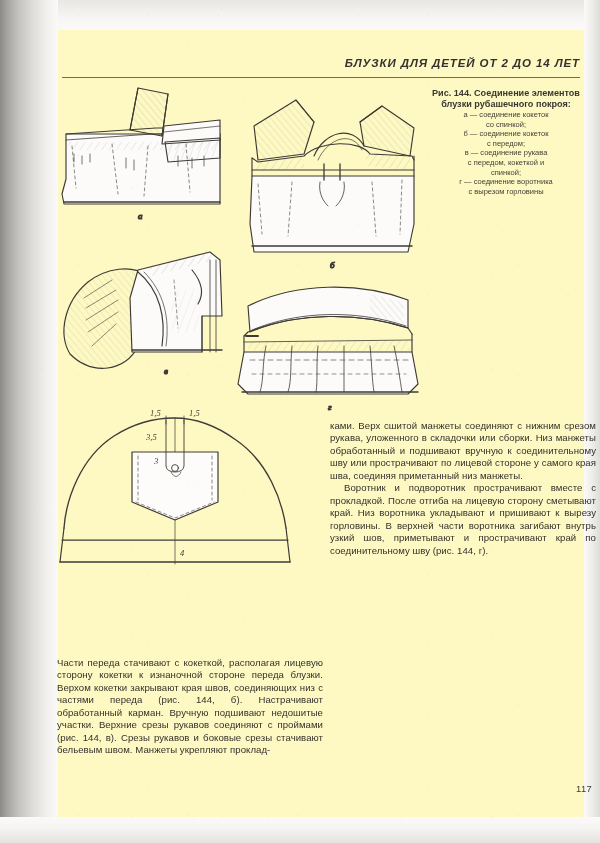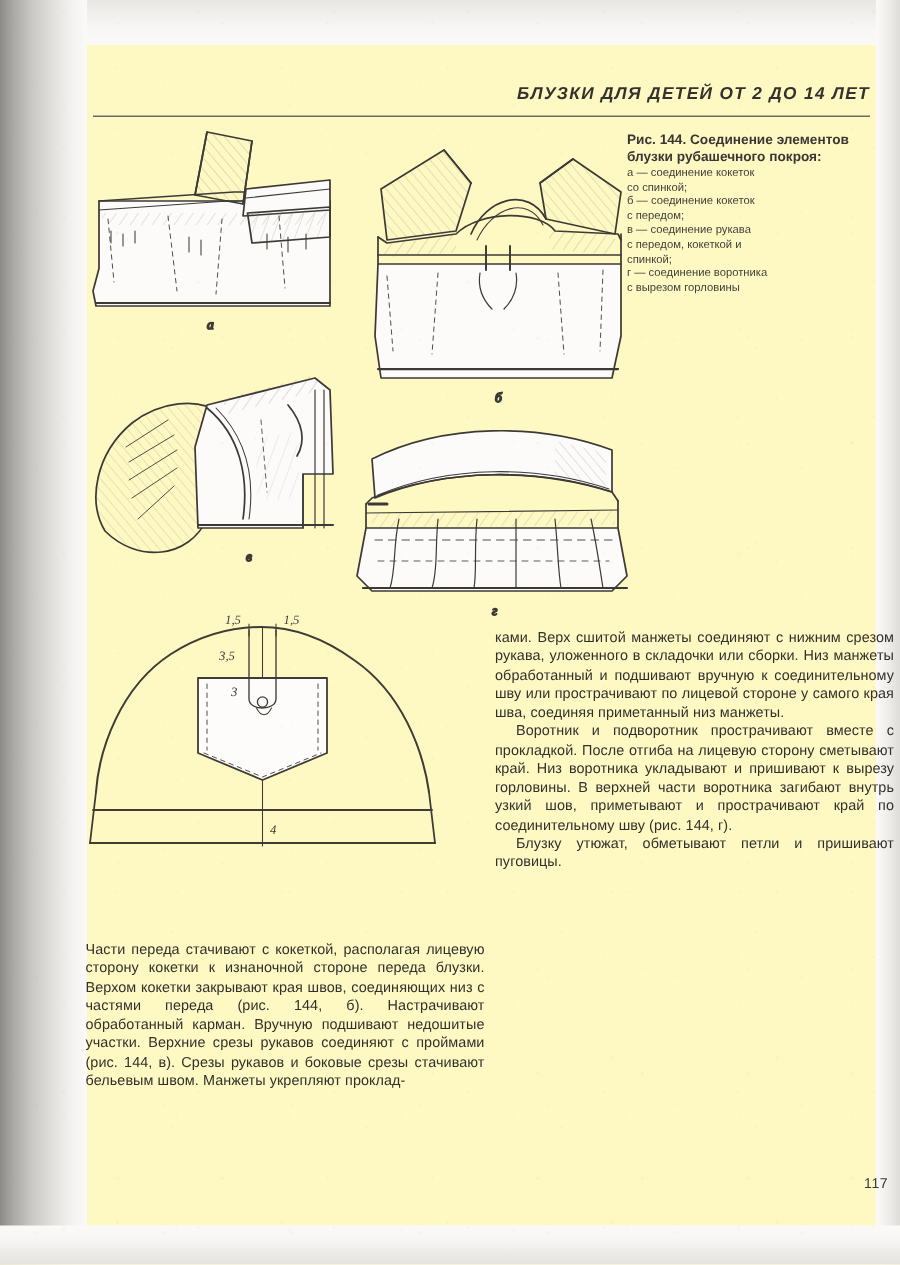--- a/index.html
+++ b/index.html
@@ -82,21 +82,21 @@
     left: 62px; top: 77px;
     width: 518px; height: 1px;
     background: #6d6a66;
   }
 
   
   .fig144-caption {
     position: absolute;
     left: 418px; top: 88px;
     width: 176px;
-    text-align: left;
+    text-align: center;
     font-size: 8.6px;
     line-height: 10.6px;
     color: #3a3733;
   }
   .fig144-caption .cap-main {
     font-weight: bold;
     font-size: 9.1px;
     line-height: 11px;
     display: block;
   }
@@ -147,21 +147,21 @@
 
   
   .col {
     position: absolute;
     font-size: 9.6px;
     line-height: 12.45px;
     text-align: justify;
     color: #33302c;
     letter-spacing: .05px;
   }
-  .col-left  { left: 57px;  top: 628px; width: 266px; }
+  .col-left  { left: 57px;  top: 657px; width: 266px; }
   .col-right { left: 330px; top: 420px; width: 266px; }
   .col p { margin: 0; }
   .col p + p { text-indent: 14px; }
   .col p.no-indent { text-indent: 0; }
 
   
   .folio {
     position: absolute;
     left: 532px; top: 783px;
     font-size: 9.4px;
@@ -383,19 +383,18 @@
   </div>
 
 
   <div class="col col-left">
     <p class="no-indent">Части переда стачивают с кокеткой, располагая лицевую сторону кокетки к изнаночной стороне переда блузки. Верхом кокетки закрывают края швов, соединяющих низ с частями переда (рис. 144, б). Настрачивают обработанный карман. Вручную подшивают недошитые участки. Верхние срезы рукавов соединяют с проймами (рис. 144, в). Срезы рукавов и боковые срезы стачивают бельевым швом. Манжеты укрепляют проклад-</p>
   </div>
 
   <div class="col col-right">
     <p class="no-indent">ками. Верх сшитой манжеты соединяют с нижним срезом рукава, уложенного в складочки или сборки. Низ манжеты обработанный и подшивают вручную к соединительному шву или прострачивают по лицевой стороне у самого края шва, соединяя приметанный низ манжеты.</p>
     <p>Воротник и подворотник прострачивают вместе с прокладкой. После отгиба на лицевую сторону сметывают край. Низ воротника укладывают и пришивают к вырезу горловины. В верхней части воротника загибают внутрь узкий шов, приметывают и прострачивают край по соединительному шву (рис. 144, г).</p>
-    <p>Блузку утюжат, обметывают петли и пришивают пуговицы.</p>
   </div>
 
   <div class="folio">117</div>
 
   <div class="paper-noise"></div>
 </div>
 
 </body></html>

